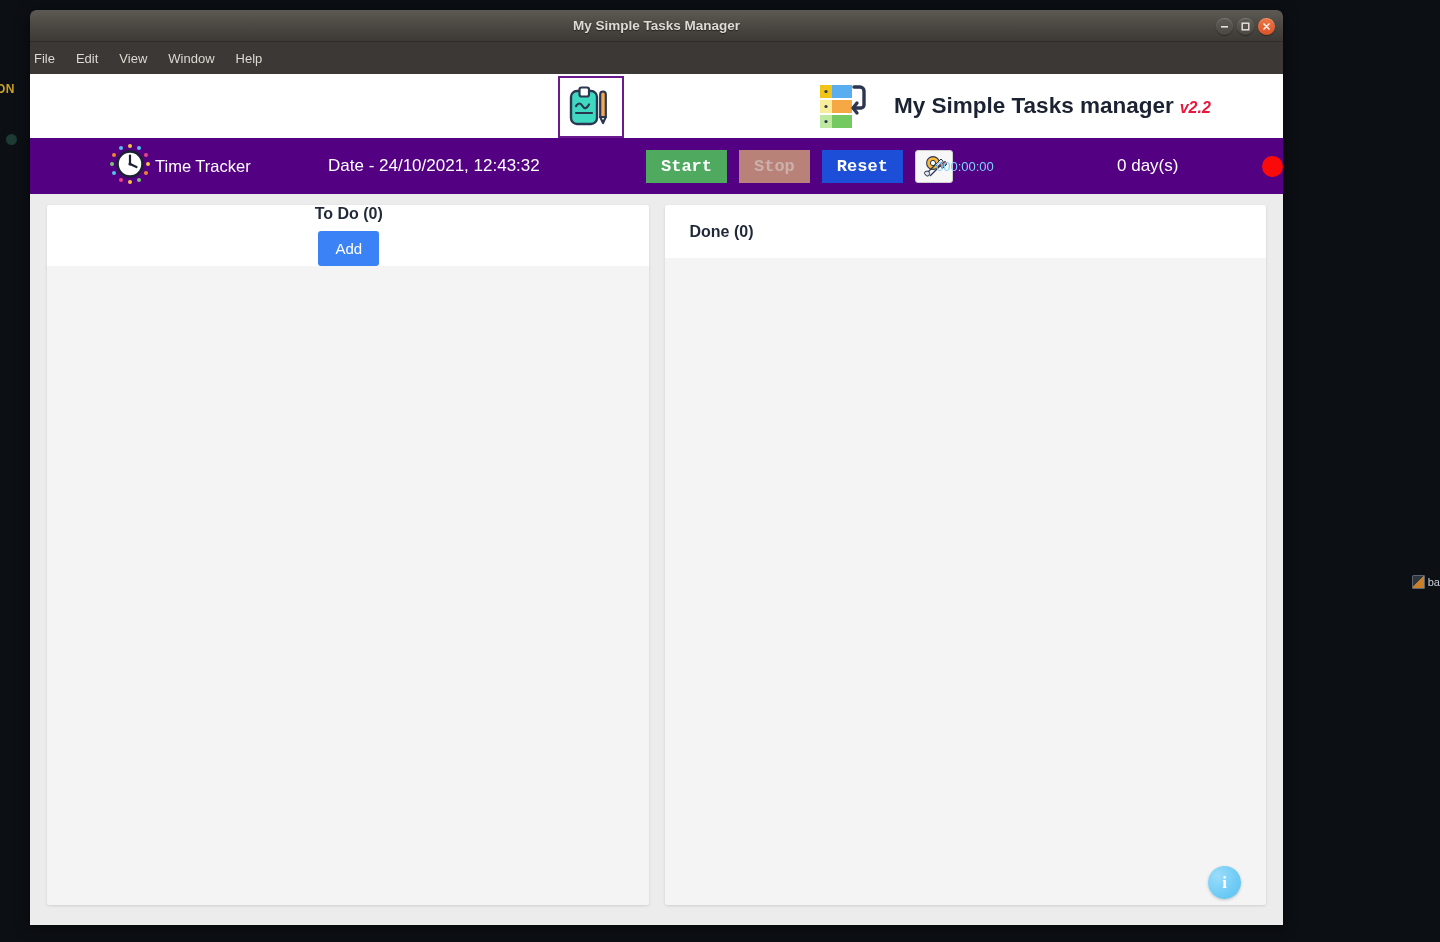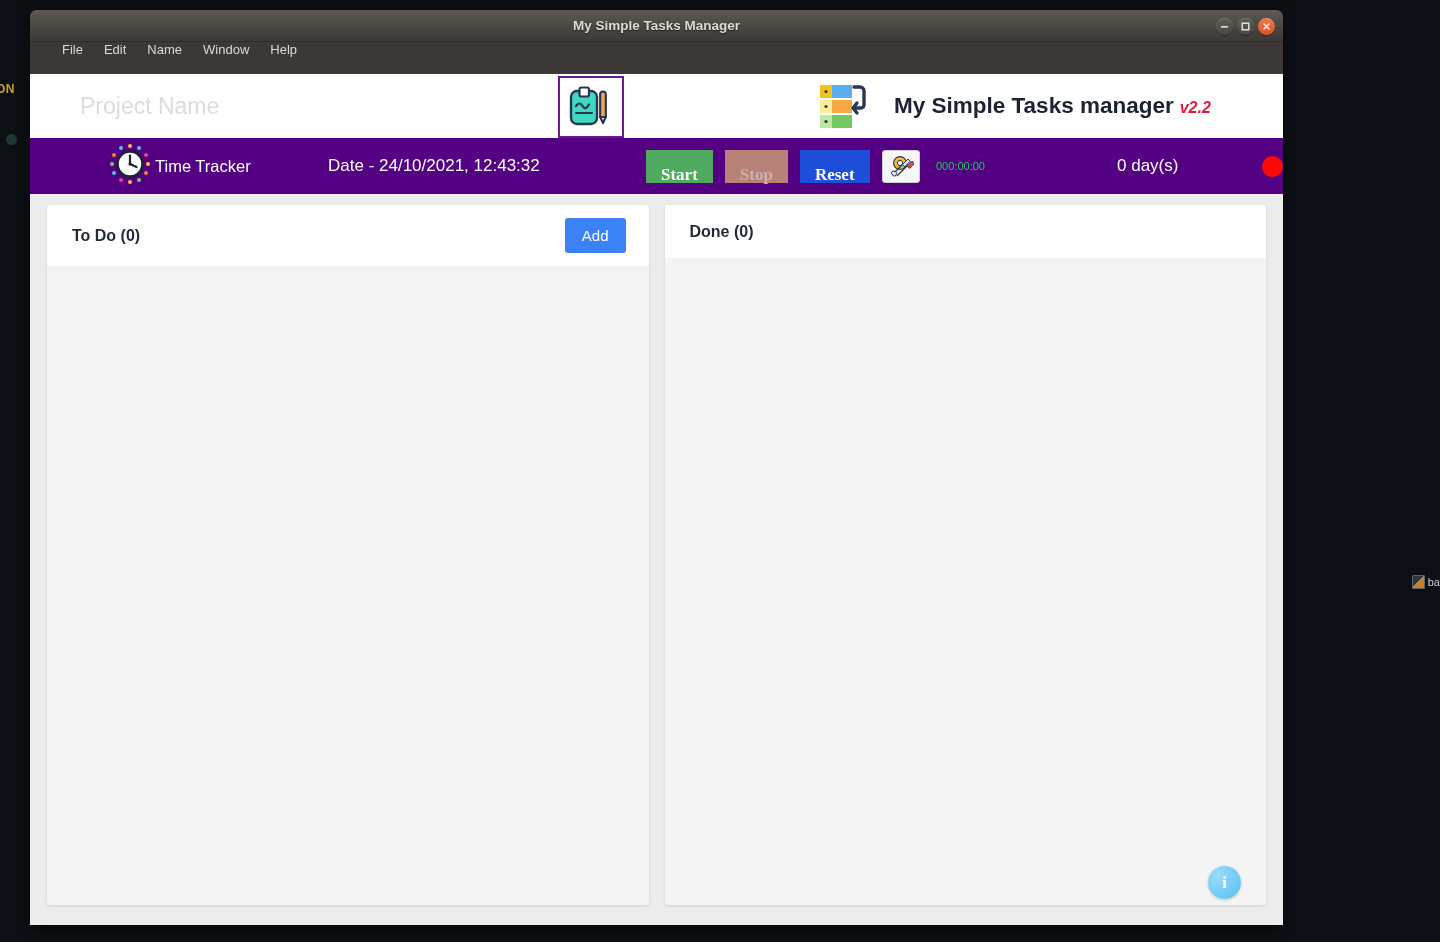--- a/index.html
+++ b/index.html
@@ -67,22 +67,22 @@
     box-shadow: inset 0 1px 0 rgba(255,255,255,.18), 0 1px 1px rgba(0,0,0,.4);
     cursor: pointer;
   }
   .wc svg { display: block; }
   .wc.close { background: linear-gradient(to bottom,#f07746,#d9542a); }
 
   
   #menubar {
     height: 32px;
     background: #3b3835;
-    display: flex; align-items: flex-start;
-    padding-left: 32px; gap: 21px;
+    display: flex; align-items: center;
+    padding-left: 4px; gap: 21px;
   }
   #menubar .mi {
     font-size: 13px; color: #ddd8d1; cursor: pointer;
   }
 
   
   #app { background: #ececec; height: calc(915px - 64px); position: relative; }
 
   
   #app-header {
@@ -132,36 +132,36 @@
   #tracker-date {
     position: absolute; left: 298px;
     font-size: 17px; color: #fff; white-space: nowrap;
   }
   #tracker-buttons {
     position: absolute; left: 616px;
     display: flex; align-items: center; gap: 12px;
   }
   .tbtn {
     border: none; border-radius: 0;
-    font-family: Liberation Serif, serif;
+    font-family: Liberation Mono, monospace;
     font-size: 17px; font-weight: 700;
     color: #fff; cursor: pointer;
-    padding: 8px 15px; height: 33px;
+    padding: 0 15px; height: 33px;
     line-height: 33px;
   }
   .tbtn.start { background: #4faa60; }
   .tbtn.stop  { background: #b98279; color: #cbb0ab; cursor: default; }
   .tbtn.reset { background: #1d4ed8; }
   .tbtn-icon {
     width: 38px; height: 33px; padding: 0;
     background: #f7f7f7; border: 1px solid #cfcfcf; border-radius: 3px;
     display: flex; align-items: center; justify-content: center; cursor: pointer;
   }
   #tracker-elapsed {
-    position: absolute; left: 906px; font-size: 11px; color: #22c55e;
+    position: absolute; left: 906px; font-size: 13px; color: #7dd3fc;
   }
   #tracker-days {
     position: absolute; left: 1087px; font-size: 17px; color: #fff;
   }
   #tracker-status {
     position: absolute; left: 1232px;
     display: flex; align-items: center; gap: 14px;
   }
   #tracker-status .dot {
     width: 21px; height: 21px; border-radius: 50%; background: #fb0a0a;
@@ -184,21 +184,21 @@
     overflow: hidden;
     height: 700px;
   }
   .col-header {
     background: #ffffff;
     height: 53px;
     display: flex; align-items: center; justify-content: space-between;
     padding: 0 23px 0 25px;
     flex: 0 0 auto;
   }
-  .col-header.with-add { height: 61px; }
+  .col-header.with-add { height: 61px; flex-direction: column; }
   .col-title { font-size: 16px; font-weight: 700; color: #1f2937; }
   .add-button {
     background: #3b82f6; color: #fff; border: none;
     border-radius: 3px; font-size: 15px;
     padding: 9px 17px; cursor: pointer;
     font-family: "Liberation Sans", sans-serif;
   }
   .col-body { flex: 1 1 auto; background: #f4f4f4; }
 
   
@@ -245,29 +245,28 @@
         <svg width="9" height="9" viewBox="0 0 9 9">
             <path d="M2 2 L7 7 M7 2 L2 7" stroke="#ffe9e0" stroke-width="1.7" stroke-linecap="round"></path>
           </svg>
       </div>
     </div>
   </div>
 
   <div id="menubar">
     <div class="mi">File</div>
     <div class="mi">Edit</div>
-    <div class="mi">Name</div>
+    <div class="mi">View</div>
     <div class="mi">Window</div>
     <div class="mi">Help</div>
   </div>
 
   <div id="app">
 
     <div id="app-header">
-      <input id="project-name-input" type="text" placeholder="Project Name" style="">
 
       <div id="clipboard-icon-box">
         <svg width="46" height="42" viewBox="0 0 46 42">
 
           <rect x="3" y="5" width="26" height="33" rx="6" fill="#3fd8c0" stroke="#2b3650" stroke-width="2.4"></rect>
 
           <rect x="11.5" y="1.5" width="9.5" height="9" rx="2" fill="#ffffff" stroke="#2b3650" stroke-width="2.2"></rect>
 
           <path d="M8 20 q3.5 -5 6.5 0 q3 5 6.5 -1.5" fill="none" stroke="#2b3650" stroke-width="2.2" stroke-linecap="round"></path>
           <line x1="8" y1="27" x2="24" y2="27" stroke="#2b3650" stroke-width="2.2" stroke-linecap="round"></line>

